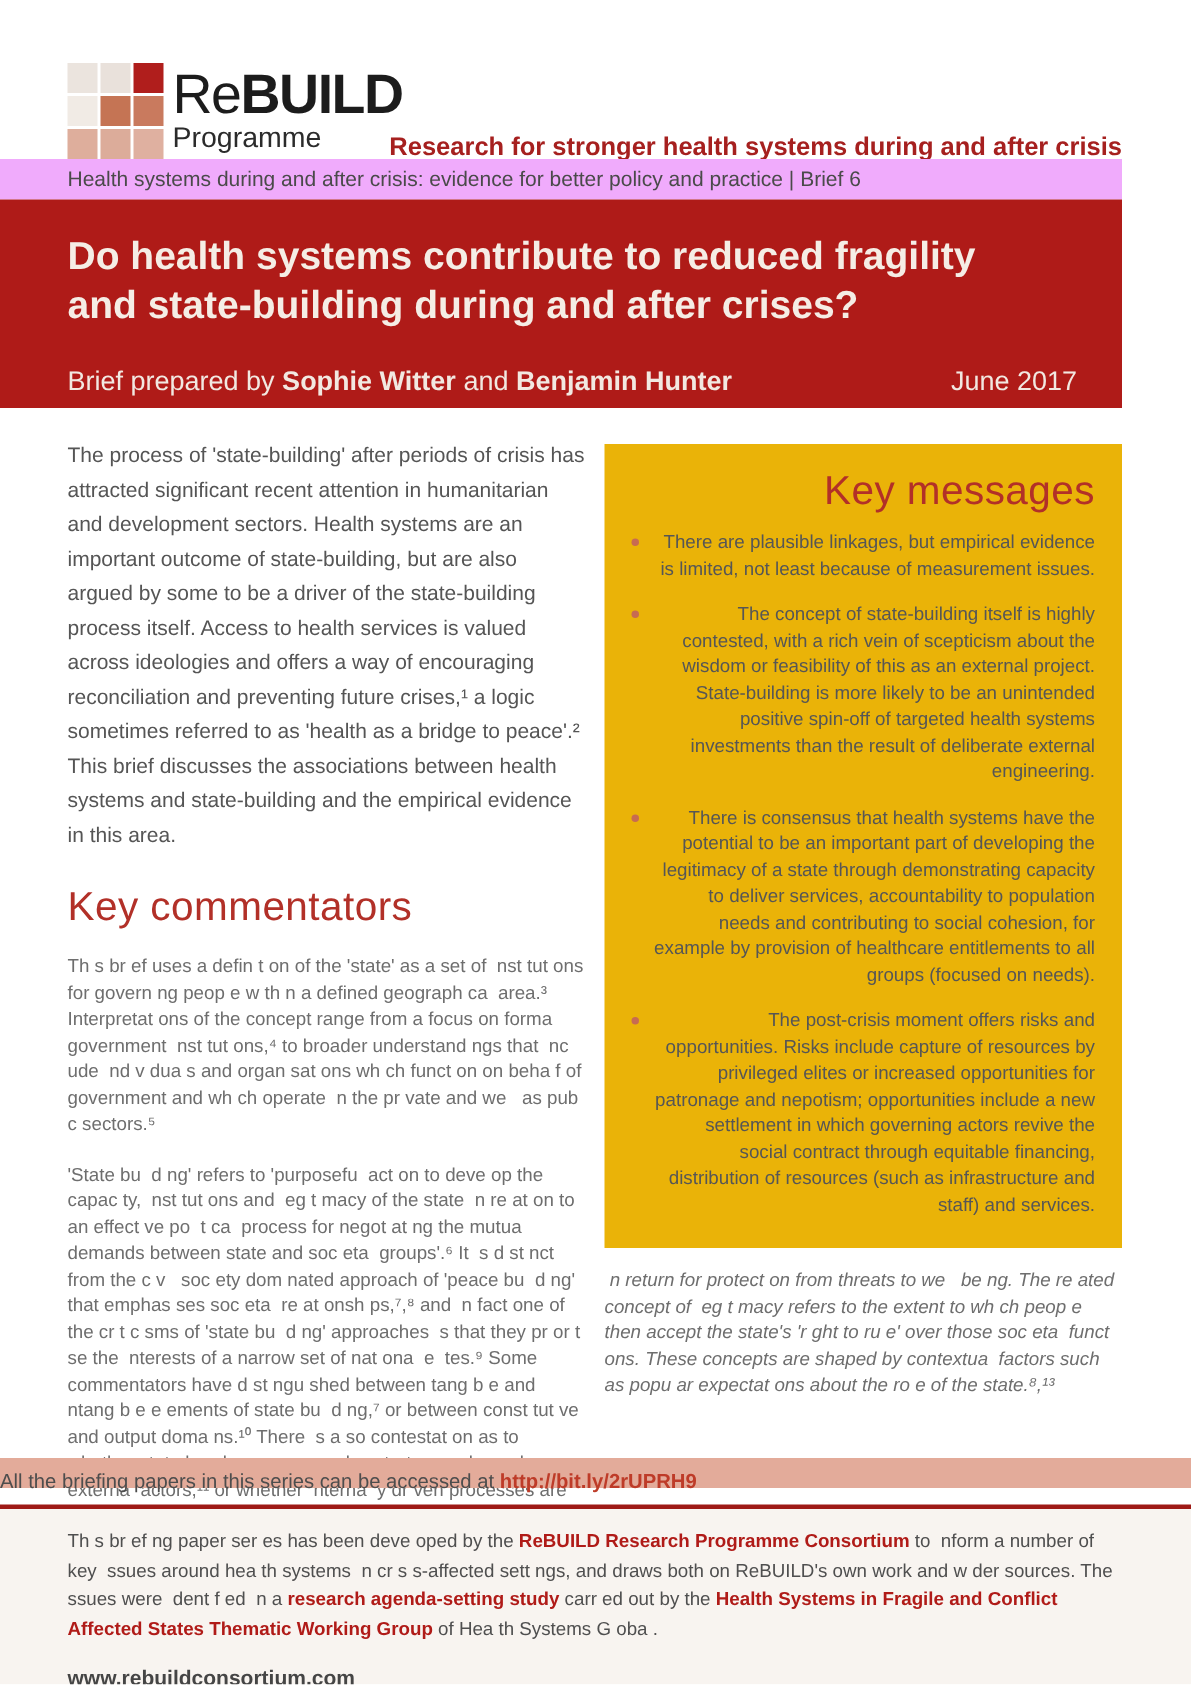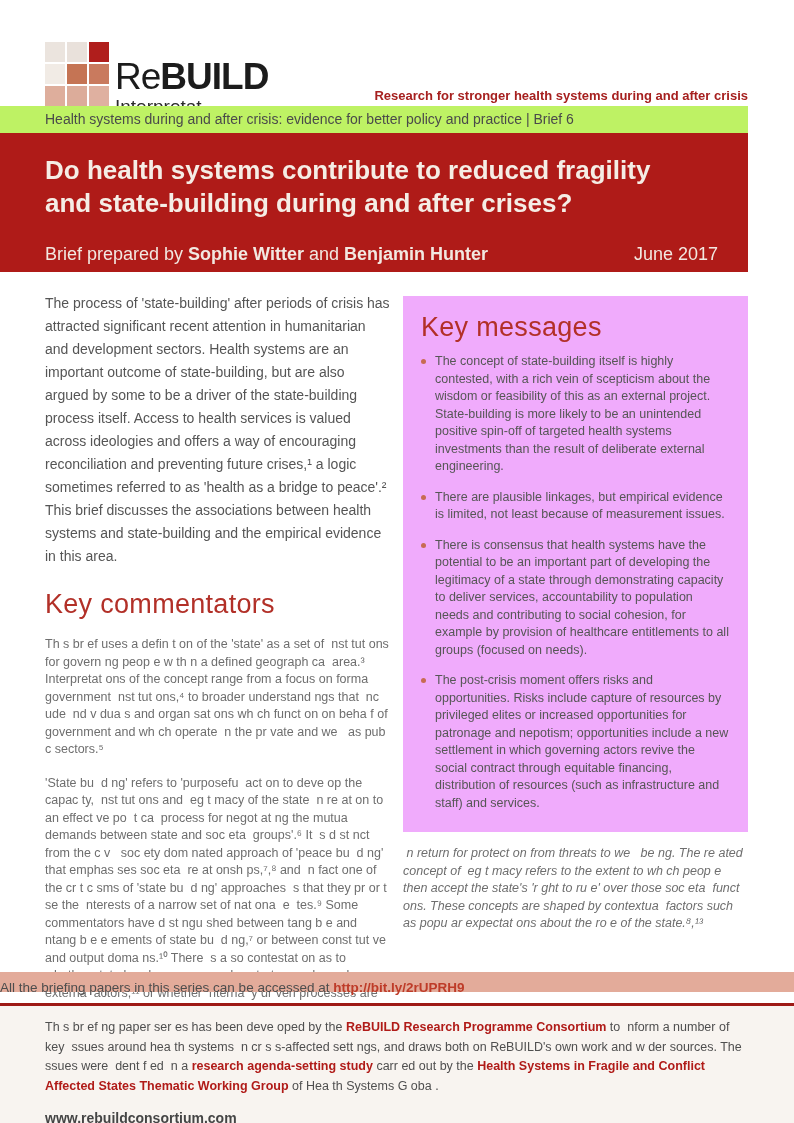--- a/index.html
+++ b/index.html
@@ -7,49 +7,49 @@
   body { font-family:"Liberation Sans", sans-serif; }
   .page { position:relative; width:794px; height:1123px; background:#ffffff; overflow:hidden; margin:0 auto; }
 
   
   .logo { position:absolute; left:45px; top:42px; display:flex; align-items:flex-start; }
   .logo-grid { display:grid; grid-template-columns:repeat(3,20px); grid-template-rows:repeat(3,20px); gap:2px; margin-right:6px; }
   .logo-grid span { display:block; width:20px; height:20px; }
   .sq1{background:#EBE4DE;} .sq2{background:#E9E1DB;} .sq3{background:#B01E1C;}
   .sq4{background:#F1EBE5;} .sq5{background:#C57454;} .sq6{background:#C97A5E;}
   .sq7{background:#DEAE9C;} .sq8{background:#DCAC9A;} .sq9{background:#DFB0A0;}
-  .logo-text { line-height:1; margin-top:16px; }
+  .logo-text { line-height:1; margin-top:2px; }
   .logo-name { font-size:37px; color:#1c1c1c; letter-spacing:-1px; }
   .logo-name .re { font-weight:400; }
   .logo-name .build { font-weight:700; }
   .logo-sub { font-size:19px; color:#2b2b2b; margin-top:2px; letter-spacing:0; }
-  .tagline { position:absolute; top:88px; right:46px; font-size:13px; font-weight:700; color:#A6201F;padding-left:44px; }
+  .tagline { position:absolute; top:88px; right:46px; font-size:17px; font-weight:700; color:#A6201F;padding-left:44px; }
 
   
-  .topbar { position:absolute; left:0; top:106px; width:748px; height:27px; background:#bef264; }
+  .topbar { position:absolute; left:0; top:106px; width:748px; height:27px; background:#f0abfc; }
   .topbar span { display:block; padding-left:45px; line-height:27px; font-size:14px; color:#4A4A4A; }
 
   
   .band { position:absolute; left:0; top:133px; width:748px; height:139px; background:#AF1B18; padding:21px 30px 0 45px; }
   .band h1 { font-size:26px; line-height:33px; font-weight:700; color:#F5EDE5; letter-spacing:0; }
   .byline { display:flex; justify-content:space-between; margin-top:24px; font-size:18px; color:#F2E8E1; }
   .byline b { font-weight:700; }
 
   
   .col-left { position:absolute; left:45px; top:292px; width:346px; }
   .col-right { position:absolute; left:403px; top:296px; width:345px; }
 
   .intro { font-size:14px; line-height:23px; color:#555555; }
   .red-heading { font-family:"Liberation Sans", sans-serif; font-weight:400; font-size:27px; color:#B23028; letter-spacing:0.3px; }
   .col-left .red-heading { margin-top:21px; margin-bottom:12px; }
   .degraded { font-size:12.5px; line-height:17.5px; color:#6E6E6E; white-space:pre-wrap;margin-top:16px; }
   .col-left .degraded { margin-bottom:13px; }
 
   
-  .km-box { background:#f0abfc; padding:16px 18px 20px 18px; }
+  .km-box { background:#eab308; padding:16px 18px 20px 18px;text-align:right; }
   .km-box .red-heading { margin-bottom:10px; }
   .km-list { list-style:none; }
   .km-list li { position:relative; padding-left:14px; margin-bottom:13px; font-size:12.5px; line-height:17.5px; color:#565656; }
   .km-list li:last-child { margin-bottom:0; }
   .km-dot { position:absolute; left:0; top:6px; width:5px; height:5px; border-radius:50%; background:#C76B52; }
   .continuation { margin-top:13px;font-style:italic; }
 
   
   .banner { position:absolute; left:0; top:972px; width:794px; height:20px; background:#E3AB9A; text-align:left; }
   .banner p { line-height:31px; font-size:13.5px; color:#4D4D4D; }
@@ -74,21 +74,21 @@
       <span class="sq3"></span>
       <span class="sq4"></span>
       <span class="sq5"></span>
       <span class="sq6"></span>
       <span class="sq7"></span>
       <span class="sq8"></span>
       <span class="sq9"></span>
     </div>
     <div class="logo-text">
       <div class="logo-name"><span class="re">Re</span><span class="build">BUILD</span></div>
-      <div class="logo-sub">Interpretat</div>
+      <div class="logo-sub">Programme</div>
     </div>
   </div>
   <div class="tagline">Research for stronger health systems during and after crisis</div>
 
   <div class="topbar">
     <span>Health systems during and after crisis: evidence for better policy and practice | Brief 6</span>
   </div>
 
   <div class="band">
     <h1><span>Do health systems contribute to reduced fragility</span><br><span>and state-building during and after crises?</span></h1>
@@ -103,22 +103,22 @@
     <h2 class="red-heading">Key commentators</h2>
     <p class="degraded">Th s br ef uses a defin t on of the 'state' as a set of  nst tut ons for govern ng peop e w th n a defined geograph ca  area.³ Interpretat ons of the concept range from a focus on forma  government  nst tut ons,⁴ to broader understand ngs that  nc ude  nd v dua s and organ sat ons wh ch funct on on beha f of government and wh ch operate  n the pr vate and we   as pub  c sectors.⁵</p>
     <p class="degraded">'State bu  d ng' refers to 'purposefu  act on to deve op the capac ty,  nst tut ons and  eg t macy of the state  n re at on to an effect ve po  t ca  process for negot at ng the mutua  demands between state and soc eta  groups'.⁶ It  s d st nct from the c v   soc ety dom nated approach of 'peace bu  d ng' that emphas ses soc eta  re at onsh ps,⁷,⁸ and  n fact one of the cr t c sms of 'state bu  d ng' approaches  s that they pr or t se the  nterests of a narrow set of nat ona  e  tes.⁹ Some commentators have d st ngu shed between tang b e and  ntang b e e ements of state bu  d ng,⁷ or between const tut ve and output doma ns.¹⁰ There  s a so contestat on as to whether state bu  d ng on y  nc udes strateg es dr ven by externa  actors,¹¹ or whether  nterna  y dr ven processes are  nc uded too.¹²</p>
     <p class="degraded">Key concepts used when descr b ng state bu  d ng  nc ude the 'soc a  contract' and ' eg t macy' of the state.¹¹ The soc a  contract represents a d v s on of respons b   t es between the state and soc ety,  n wh ch po  t ca   nst tut ons are g ven contro  over certa n soc eta  funct ons  n</p>
   </div>
 
   <div class="col-right">
     <div class="km-box">
       <h2 class="red-heading">Key messages</h2>
       <ul class="km-list">
+        <li><span class="km-dot"></span><span>There are plausible linkages, but empirical evidence is limited, not least because of measurement issues.</span></li>
         <li><span class="km-dot"></span><span>The concept of state-building itself is highly contested, with a rich vein of scepticism about the wisdom or feasibility of this as an external project. State-building is more likely to be an unintended positive spin-off of targeted health systems investments than the result of deliberate external engineering.</span></li>
-        <li><span class="km-dot"></span><span>There are plausible linkages, but empirical evidence is limited, not least because of measurement issues.</span></li>
         <li><span class="km-dot"></span><span>There is consensus that health systems have the potential to be an important part of developing the legitimacy of a state through demonstrating capacity to deliver services, accountability to population needs and contributing to social cohesion, for example by provision of healthcare entitlements to all groups (focused on needs).</span></li>
         <li><span class="km-dot"></span><span>The post-crisis moment offers risks and opportunities. Risks include capture of resources by privileged elites or increased opportunities for patronage and nepotism; opportunities include a new settlement in which governing actors revive the social contract through equitable financing, distribution of resources (such as infrastructure and staff) and services.</span></li>
       </ul>
     </div>
     <p class="degraded continuation"> n return for protect on from threats to we   be ng. The re ated concept of  eg t macy refers to the extent to wh ch peop e then accept the state's 'r ght to ru e' over those soc eta  funct ons. These concepts are shaped by contextua  factors such as popu ar expectat ons about the ro e of the state.⁸,¹³</p>
   </div>
 
   <div class="banner">
     <p><span>All the briefing papers in this series can be accessed at </span><a href="#">http://bit.ly/2rUPRH9</a></p>
   </div>

